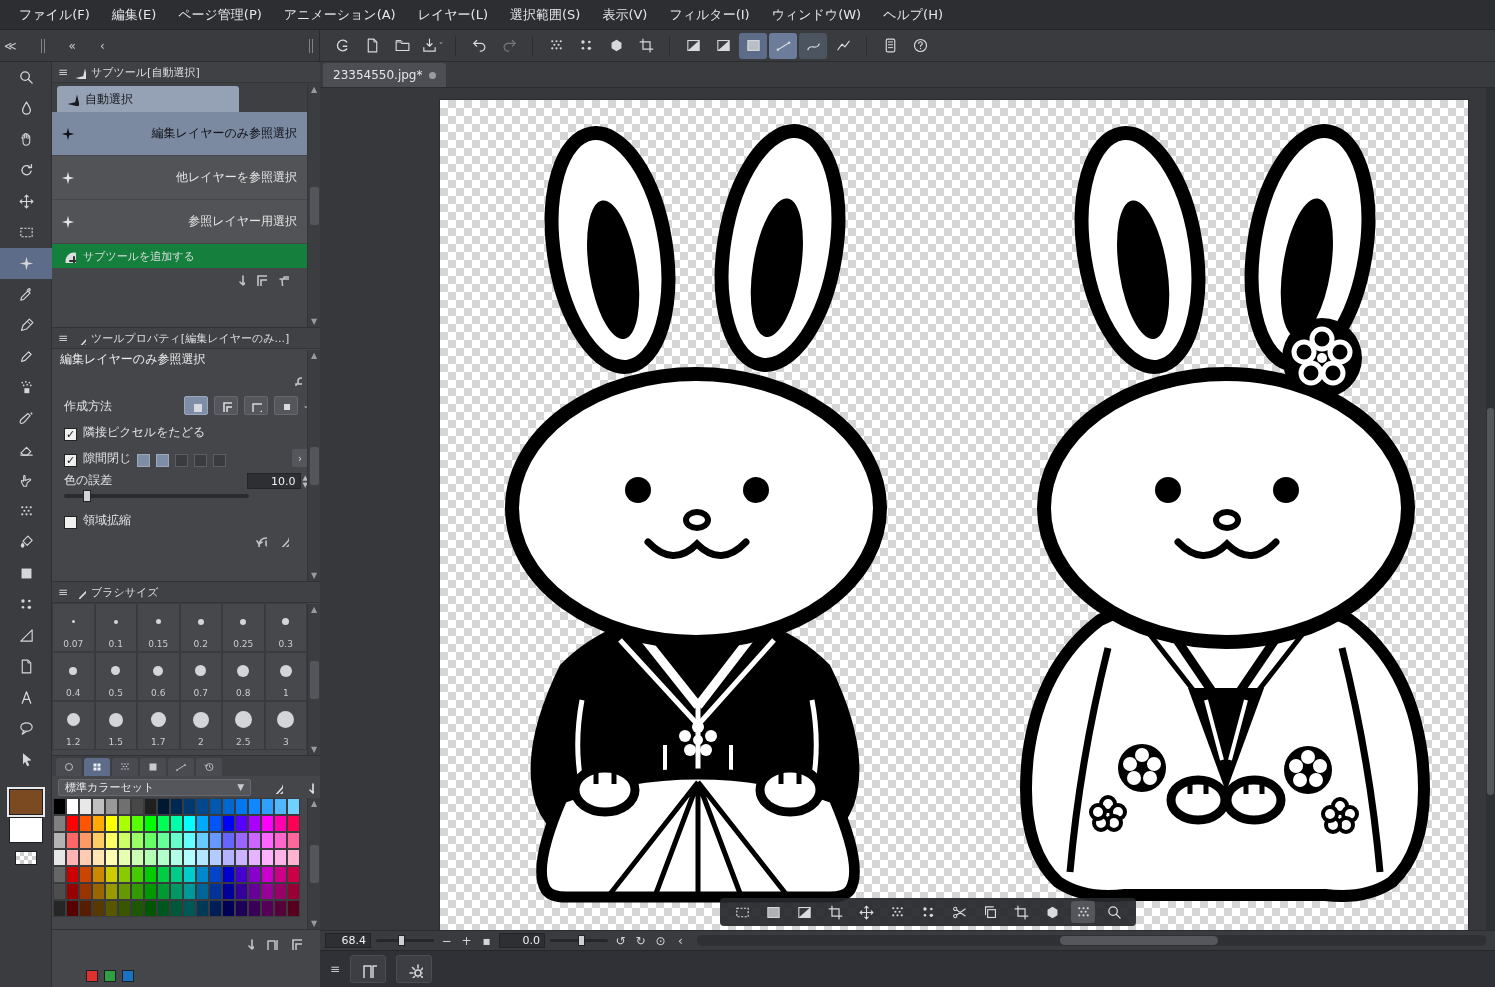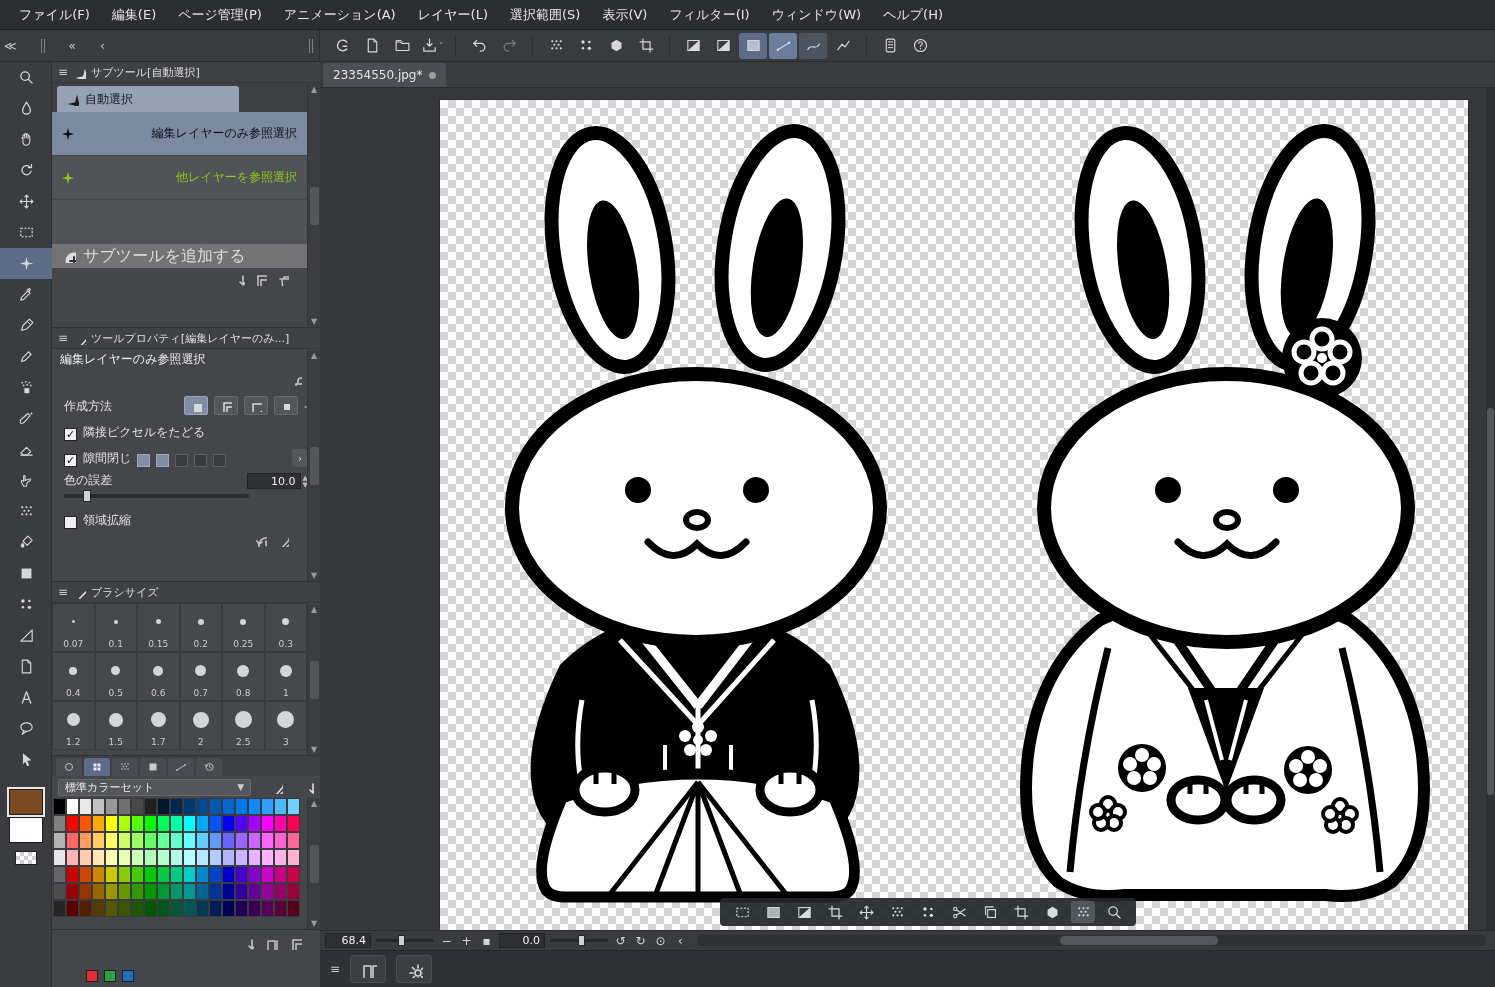--- a/index.html
+++ b/index.html
@@ -44,25 +44,25 @@
   .glyph{color:#c9cacd;font-size:12px}
   .pscroll{position:absolute;top:22px;right:0;bottom:0;width:13px;background:#3c3d41;border-left:1px solid #333438;
            display:flex;flex-direction:column;align-items:center;justify-content:space-between;font-size:8px;color:#9a9b9e;padding:1px 0}
   .pthumb{width:9px;flex:0 0 38px;background:#55565b;border-radius:2px}
   
   .grouprow{height:29px;background:#3e3f43;display:flex;align-items:flex-end}
   .groupbtn{width:182px;height:26px;margin-left:5px;background:#95a1b4;color:#17191d;border-radius:3px 3px 0 0;
             display:flex;align-items:center;gap:6px;padding:0 8px;font-size:12px}
   .groupbtn .ic{width:14px;height:14px;color:#1a1c20}
   .subtool-list{background:#525357;min-height:132px}
-  .subtool-row{height:44px;display:flex;align-items:center;padding:0 10px 0 8px;border-bottom:1px solid #46474b;color:#84cc16}
+  .subtool-row{height:44px;display:flex;align-items:center;padding:0 10px 0 8px;border-bottom:1px solid #46474b;color:#e5e5e5}
   .subtool-row .ic{width:16px;height:16px;flex:0 0 auto}
   .subtool-label{flex:1;text-align:right;font-size:12px}
   .subtool-row.selected{background:#7b89a1;color:#101216}
-  .addrow{height:24px;display:flex;align-items:center;gap:7px;padding:0 10px;background:#737373;color:#dcdde0;font-size:16px}
+  .addrow{height:24px;display:flex;align-items:center;gap:7px;padding:0 10px;background:#15803d;color:#dcdde0;font-size:11px}
   .addrow .ic{width:14px;height:14px}
   .pfoot{height:22px;display:flex;align-items:center;justify-content:flex-end;gap:8px;padding:0 18px;background:#45464a;color:#c3c4c7}
   .pfoot .ic{width:14px;height:14px}
   
   .tp-sub{height:20px;display:flex;align-items:center;padding:0 8px;font-size:12px;color:#eceded}
   .tp-lockrow{height:20px;display:flex;align-items:center;justify-content:flex-end;padding:0 18px;color:#c3c4c7}
   .tp-row{height:26px;display:flex;align-items:flex-end;gap:6px;padding:0 12px;font-size:12px}
   .mini{width:24px;height:19px;background:#55565b;border:1px solid #67686d;border-radius:2px;display:flex;align-items:center;justify-content:center;color:#d8d9dc}
   .mini.sel{background:#7f8da6;border-color:#9aa7bd}
   .mini .ic{width:13px;height:13px}
@@ -600,20 +600,26 @@
               <use href="#i-wand"></use>
             </svg>
             <span class="subtool-label">編集レイヤーのみ参照選択</span>
           </div>
           <div class="subtool-row">
             <svg class="ic" viewBox="0 0 24 24">
               <use href="#i-wand"></use>
             </svg>
             <span class="subtool-label">他レイヤーを参照選択</span>
           </div>
+          <div class="subtool-row">
+            <svg class="ic" viewBox="0 0 24 24">
+              <use href="#i-wand"></use>
+            </svg>
+            <span class="subtool-label">参照レイヤー用選択</span>
+          </div>
         </div>
       <div class="addrow" style="margin-right:13px">
         <svg class="ic">
             <use href="#i-plus"></use>
           </svg>
         <span>サブツールを追加する</span>
       </div>
       <div class="pfoot" style="margin-right:13px">
         <svg class="ic">
             <use href="#i-download"></use>

